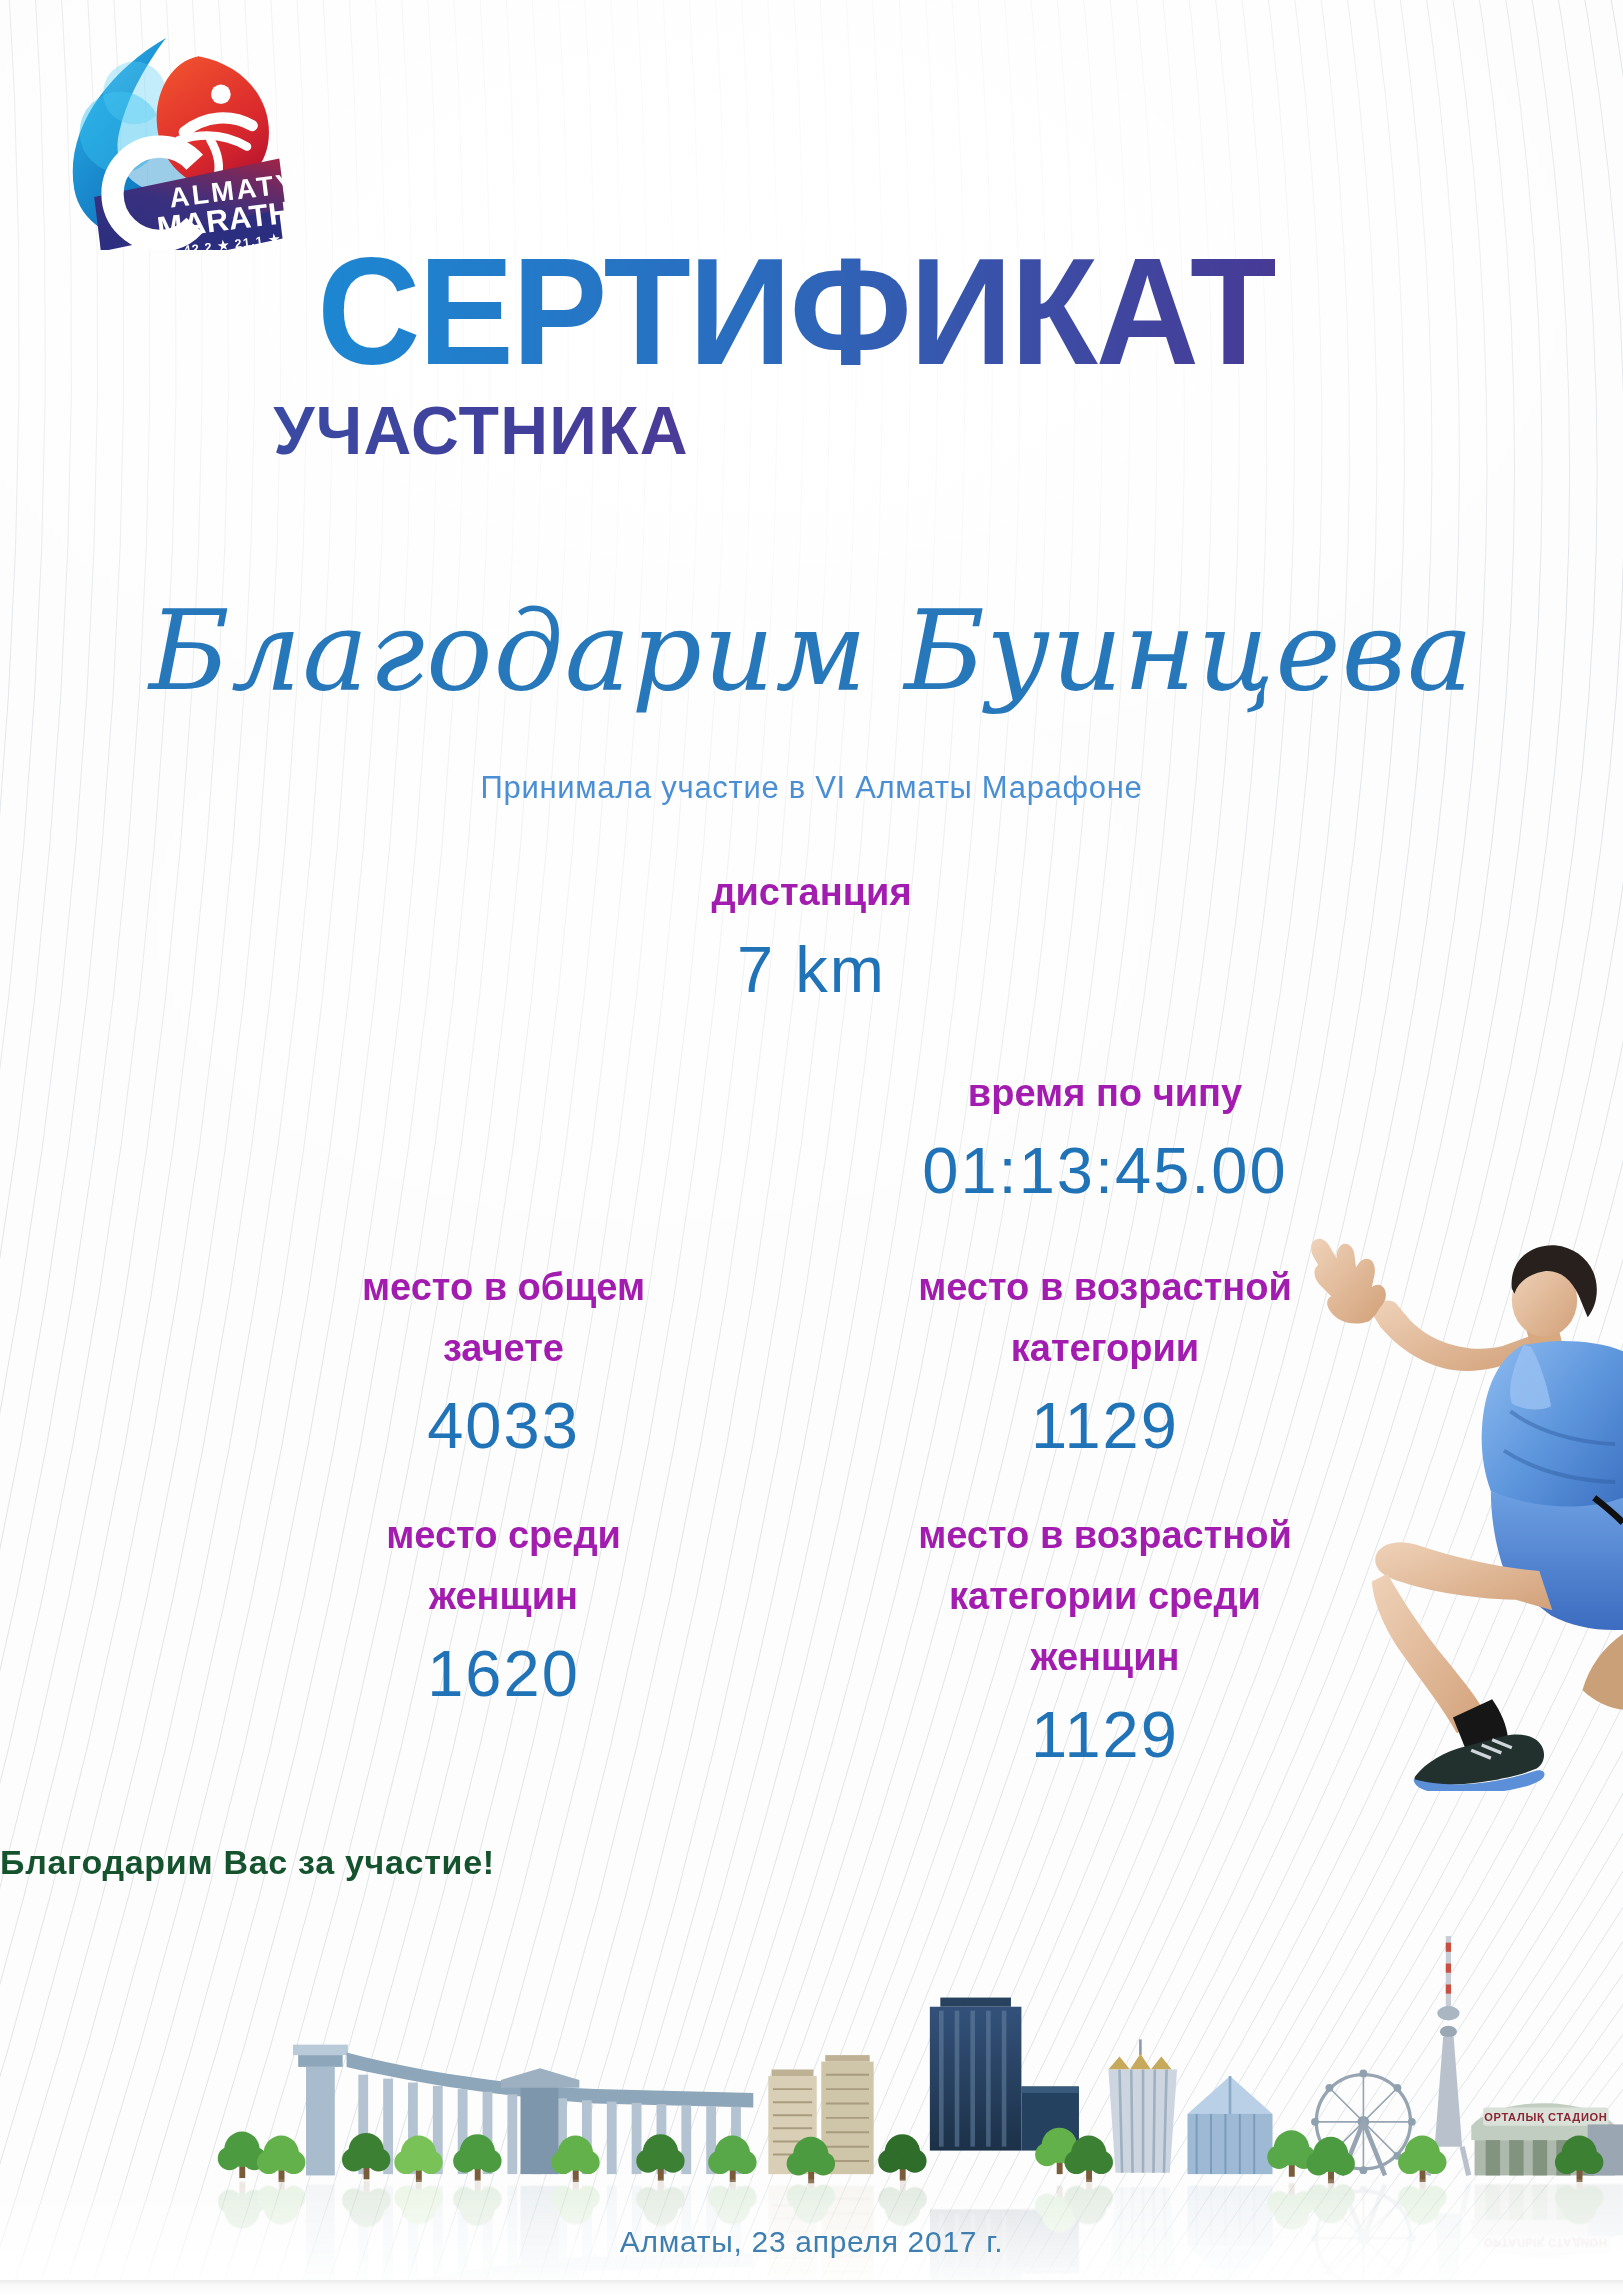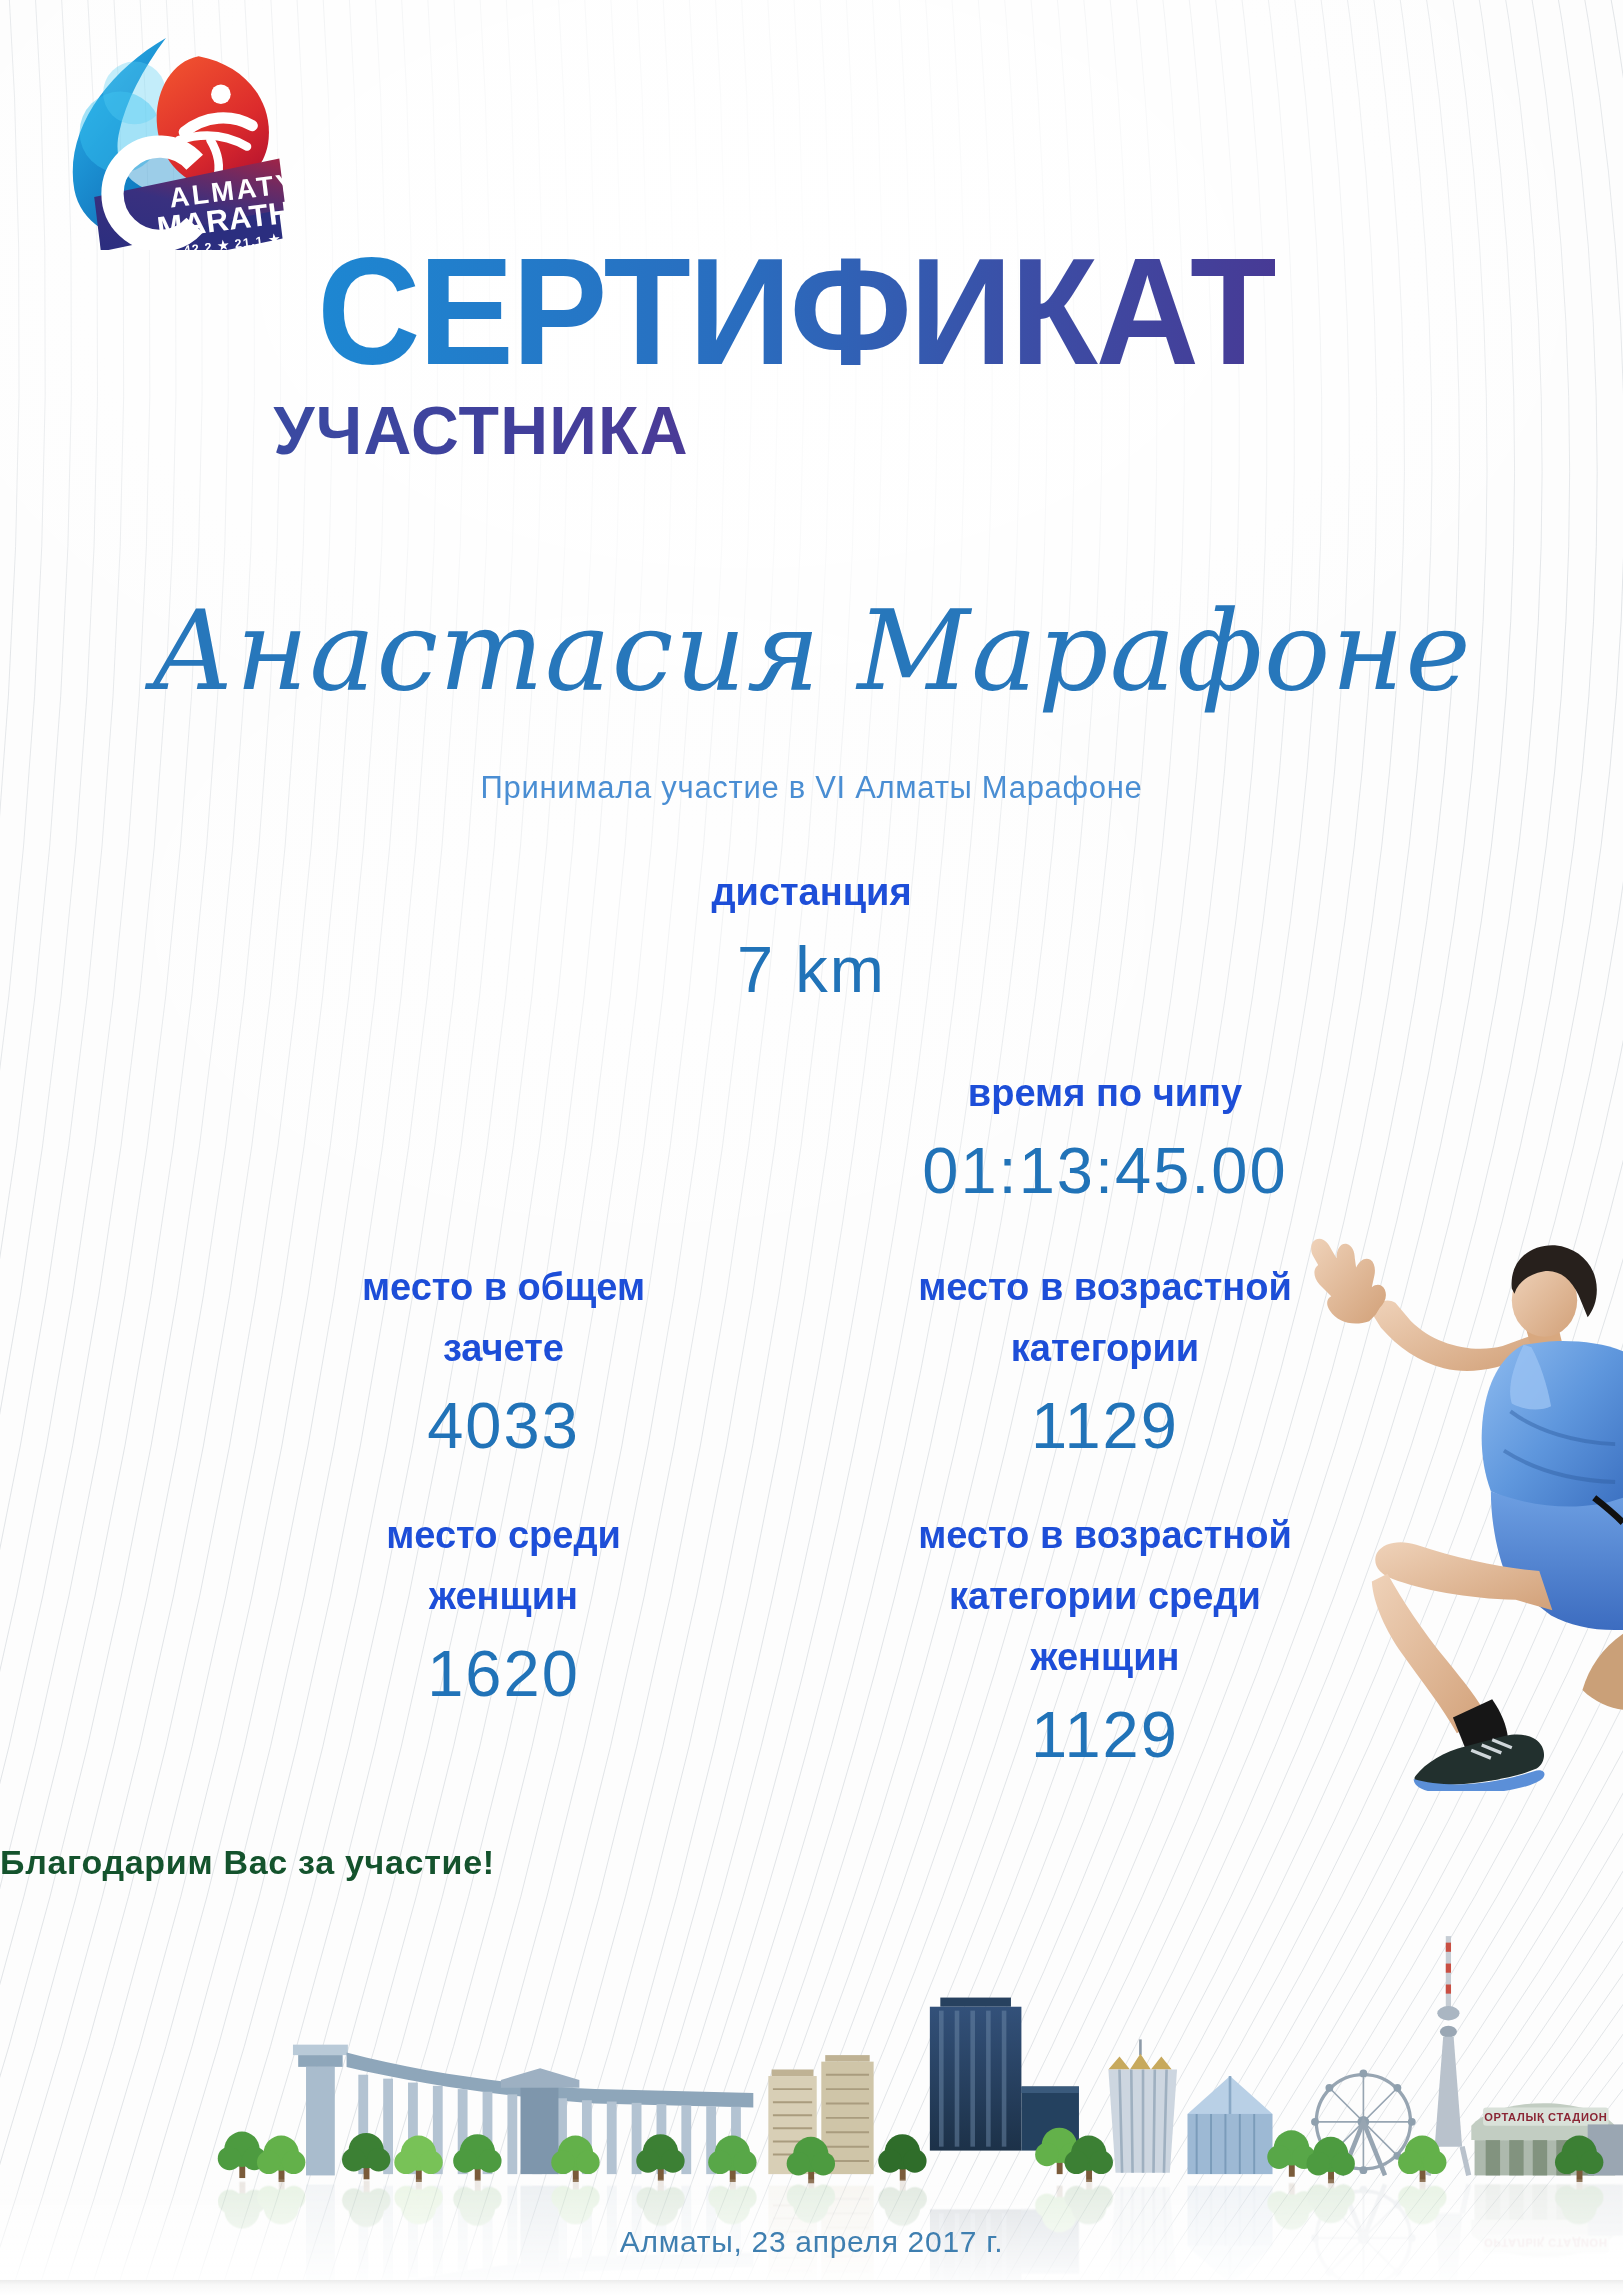--- a/index.html
+++ b/index.html
@@ -32,21 +32,21 @@
 
   
   #name{left:0;width:100%;top:587px;text-align:center;
       font-family:"DejaVu Serif", serif;font-style:italic;font-size:110px;
       color:#2777bb;letter-spacing:1.3px;}
   #participation{left:0;width:100%;top:770px;text-align:center;
       font-size:31px;color:#4a8ed3;letter-spacing:0.7px;}
 
   
   .stat{display:flex;flex-direction:column;align-items:center;}
-  .stat .lbl{font-size:38px;font-weight:bold;color:#1d4ed8;line-height:1.6;text-align:center;}
+  .stat .lbl{font-size:38px;font-weight:bold;color:#a21caf;line-height:1.6;text-align:center;}
   .stat .val{font-size:65px;font-weight:400;color:#2173b8;letter-spacing:2px;margin-top:9.2px;}
   #distance{left:0;width:100%;top:862px;}
   #stat-1{left:196px;width:615px;top:1063px;}
   #stat-2{left:804px;width:602px;top:1063px;}
   #stat-3{left:196px;width:615px;top:1257px;}
   #stat-4{left:804px;width:602px;top:1257px;}
   #stat-5{left:196px;width:615px;top:1505px;}
   #stat-6{left:804px;width:602px;top:1505px;}
   #stat-3 .lbl{max-width:301px;}
   #stat-4 .lbl{max-width:405px;}
@@ -198,21 +198,21 @@
       <text x="188" y="336" font-size="19" font-weight="bold" letter-spacing="2" fill="#ffffff">42.2 ★ 21.1 ★ 10 ★ 3</text>
     </g>
     <path d="M 212,196 A 72,72 0 1 0 212,292" fill="none" stroke="#ffffff" stroke-width="34"></path>
   </svg>
 
   <div id="title-block" class="layer">
     <div><span id="main-title">СЕРТИФИКАТ</span></div>
     <div><span id="sub-title">УЧАСТНИКА</span></div>
   </div>
 
-  <div id="name" class="layer">Анастасия Марафоне</div>
+  <div id="name" class="layer">Благодарим Буинцева</div>
   <div id="participation" class="layer">Принимала участие в VI Алматы Марафоне</div>
 
   <div id="distance" class="layer stat">
     <div class="lbl">дистанция</div>
     <div class="val">7 km</div>
   </div>
 
   <div id="stat-2" class="layer stat">
     <div class="lbl">время по чипу</div>
     <div class="val">01:13:45.00</div>

